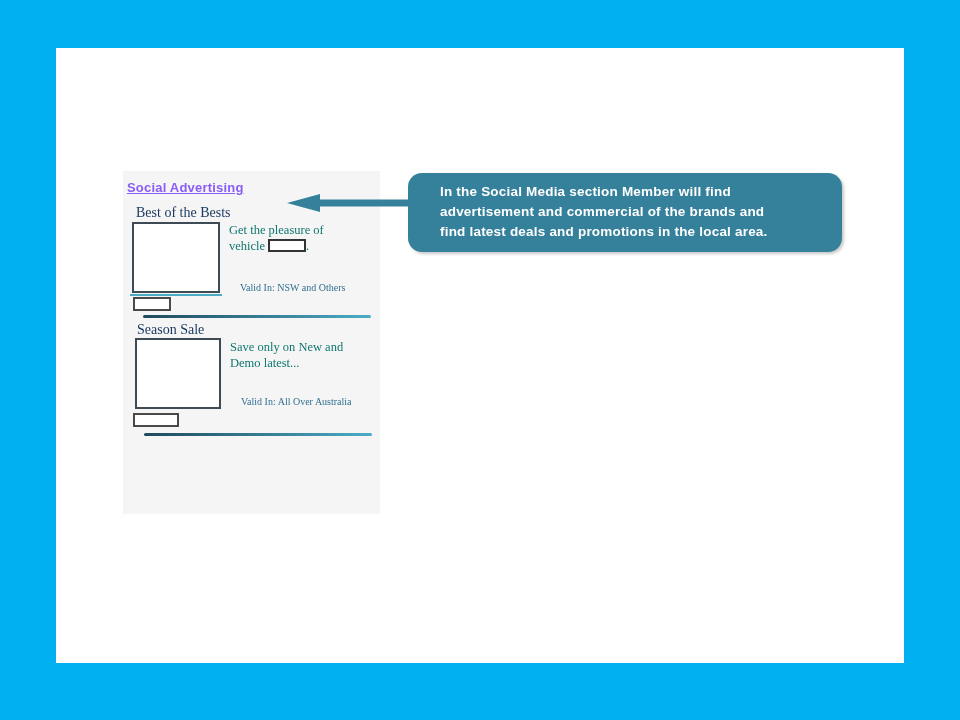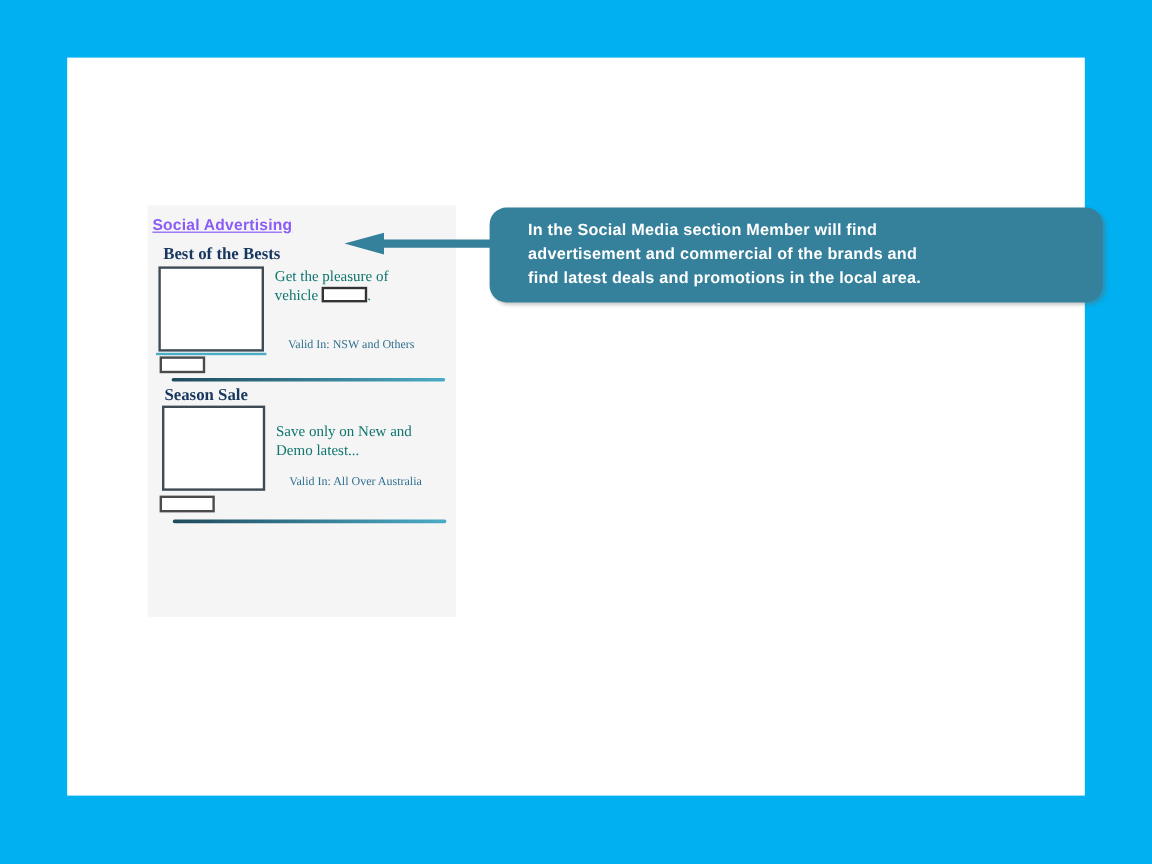--- a/index.html
+++ b/index.html
@@ -30,21 +30,21 @@
     font-size: 13px;
     font-weight: bold;
     text-decoration: underline;
     color: #8b5cf6;
     letter-spacing: 0.2px;
   }
   .sec-heading {
     position: absolute;
     font-family: "Liberation Serif", serif;
     font-size: 14px;
-    font-weight: bold;
+    font-weight: normal;
     color: #17375E;
   }
   .sec-heading.h1 { left: 13px; top: 34px; }
   .sec-heading.h2 { left: 14px; top: 151px; }
   .imgbox {
     position: absolute;
     background: #FFFFFF;
     border: 2px solid #3E4A54;
   }
   .imgbox1 { left: 9px; top: 51px; width: 88px; height: 71px; }
@@ -56,21 +56,21 @@
     background: #4BACC6;
   }
   .adtext {
     position: absolute;
     font-family: "Liberation Serif", serif;
     font-size: 12.5px;
     line-height: 15.5px;
     color: #0f766e;
   }
   .adtext1 { left: 106px; top: 52px; width: 140px; }
-  .adtext2 { left: 107px; top: 169px; width: 142px; margin-top: 12px; }
+  .adtext2 { left: 107px; top: 169px; width: 142px; }
   .inline-box {
     display: inline-block;
     width: 38px; height: 13px;
     border: 2px solid #333333;
     background: #FFFFFF;
     vertical-align: -2px;
     margin-left: 3px;
   }
   .valid {
     position: absolute;
@@ -94,21 +94,21 @@
     width: 228px;
     background: linear-gradient(to right, #1F4A5C, #4BACC6);
     border-radius: 2px;
   }
   .divider.d1 { left: 20px; top: 144px; }
   .divider.d2 { left: 21px; top: 262px; }
   
   .callout {
     position: absolute;
     left: 352px; top: 125px;
-    width: 511px; height: 79px;
+    width: 434px; height: 79px;
     background: #35809B;
     border-radius: 14px;
     box-shadow: 2px 2px 3px rgba(100,100,100,0.35);
     padding: 9px 18px 0 32px;
   }
   .callout-line {
     font-family: "Liberation Sans", sans-serif;
     font-size: 13.5px;
     font-weight: bold;
     letter-spacing: 0.2px;

